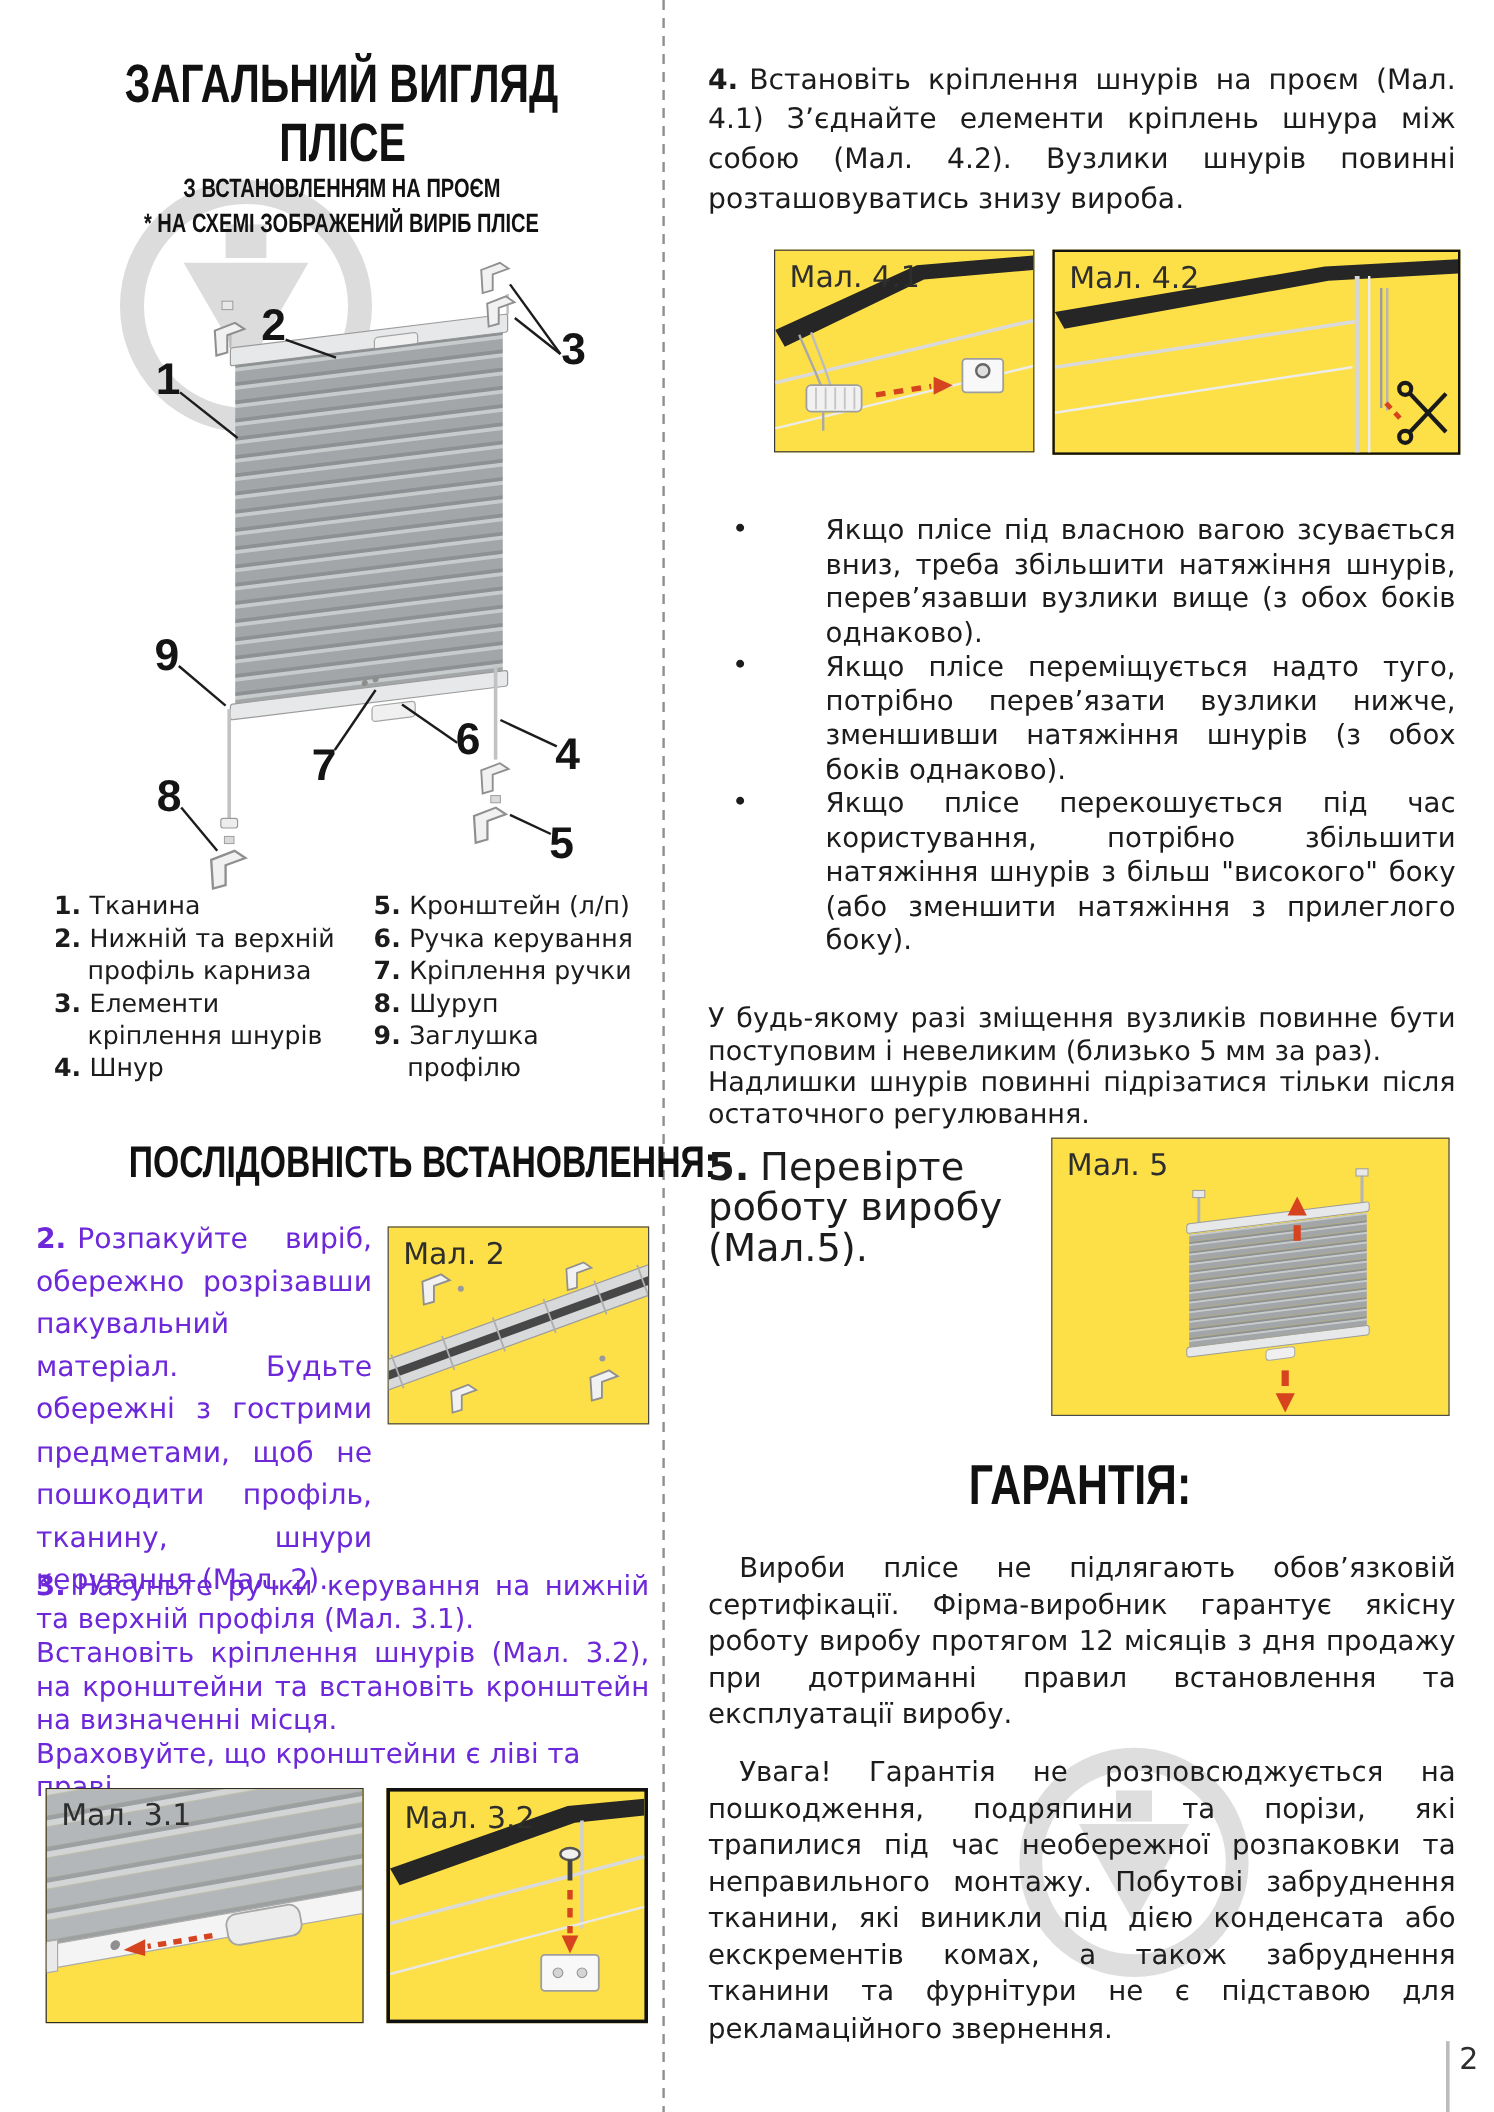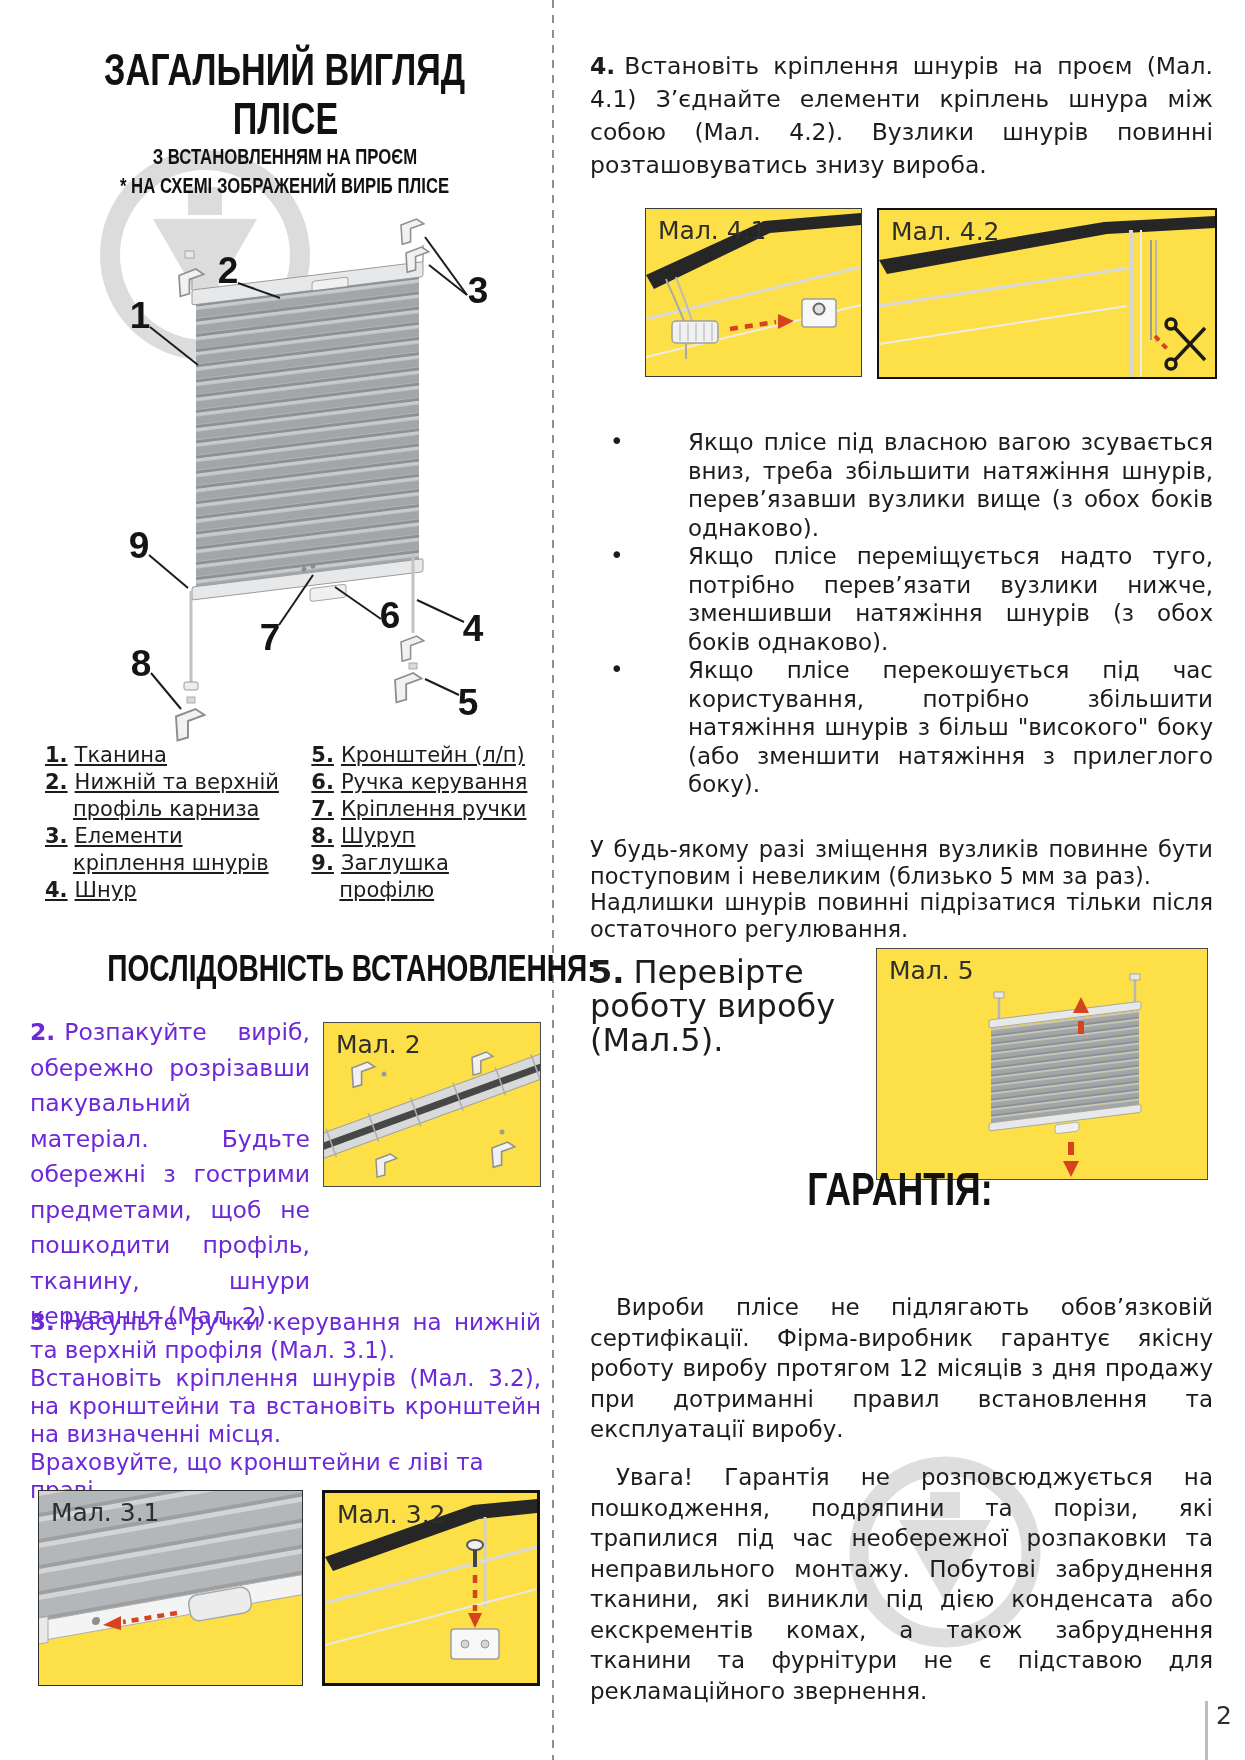--- a/index.html
+++ b/index.html
@@ -11,21 +11,21 @@
   .cond{font-family:"Liberation Sans",sans-serif;font-weight:700;display:inline-block;
         transform:scaleX(0.76);transform-origin:50% 50%;white-space:nowrap;color:#111;}
   .center{text-align:center;}
   .sz-title{font-size:45px;line-height:49px;}
   .sz-sub{font-size:22px;line-height:29px;}
   .sz-sec{font-size:37px;line-height:42px;}
   .sz-war{font-size:47px;line-height:50px;}
   .body{font-size:23px;color:#6d28d9;}
   .jt{text-align:justify;}
   .bnum{font-weight:700;margin-right:9px;}
-  .legend{display:flex;text-decoration:underline;}
+  .legend{display:flex;}
   .lcol1{width:258px;}
   .lcol2{width:237px;margin-left:12px;}
   .leg{font-size:21px;line-height:27px;padding-left:28px;text-indent:-28px;}
   .ln{font-weight:700;padding-right:7px;}
   .figbox{position:absolute;background:#fde047;}
   .figlabel{position:absolute;top:7px;left:12px;font-size:25px;color:#2e2e2e;}
   .figart{position:absolute;left:0;top:0;width:100%;height:100%;}
   .co{font-family:"Liberation Sans",sans-serif;font-weight:700;font-size:37px;fill:#141414;}
   .bullet{position:relative;padding-left:98px;}
   .dot{position:absolute;left:20px;top:0;font-size:23px;}
@@ -315,21 +315,21 @@
     </svg>
     <span class="figlabel">Мал. 5</span>
   </div>
 
   <svg class="abs" style="left:845px;top:1440px;width:200px;height:220px;" viewBox="0 0 200 220">
     <circle cx="100" cy="112" r="86" fill="none" stroke="#dedede" stroke-width="19"></circle>
     <rect x="85" y="52" width="30" height="26" fill="#dedede"></rect>
     <polygon points="54,80 146,80 100,162" fill="#dedede"></polygon>
   </svg>
 
-  <div class="abs center" style="left:587px;top:1164px;width:626px;">
+  <div class="abs center" style="left:587px;top:1212px;width:626px;">
     <span class="cond sz-war">ГАРАНТІЯ:</span>
   </div>
 
   <div class="abs jt" style="left:590px;top:1292px;width:623px;font-size:23px;line-height:30.5px;text-indent:26px;">Вироби плісе не підлягають обов’язковій сертифікації. Фірма-виробник гарантує якісну роботу виробу протягом 12 місяців з дня продажу при дотриманні правил встановлення та експлуатації виробу.</div>
 
   <div class="abs jt" style="left:590px;top:1462px;width:623px;font-size:23px;line-height:30.5px;text-indent:26px;">Увага! Гарантія не розповсюджується на пошкодження, подряпини та порізи, які трапилися під час необережної розпаковки та неправильного монтажу. Побутові забруднення тканини, які виникли під дією конденсата або екскрементів комах, а також забруднення тканини та фурнітури не є підставою для рекламаційного звернення.</div>
 
   <div class="pgbar"></div>
   <div class="pgnum">2</div>
 

